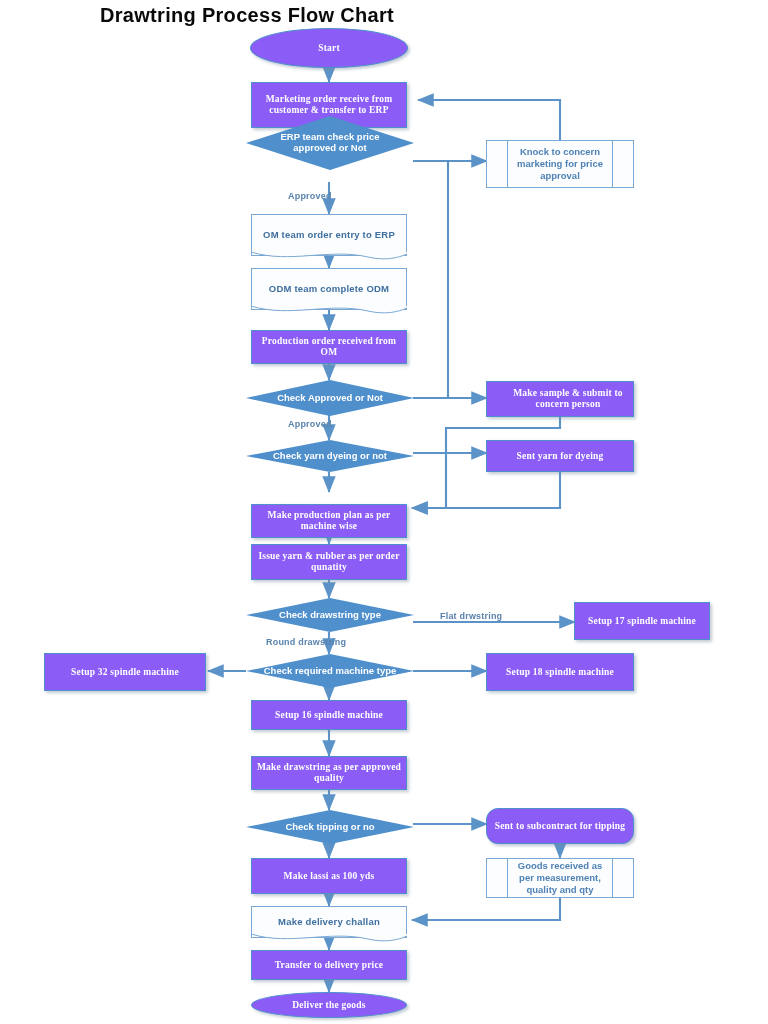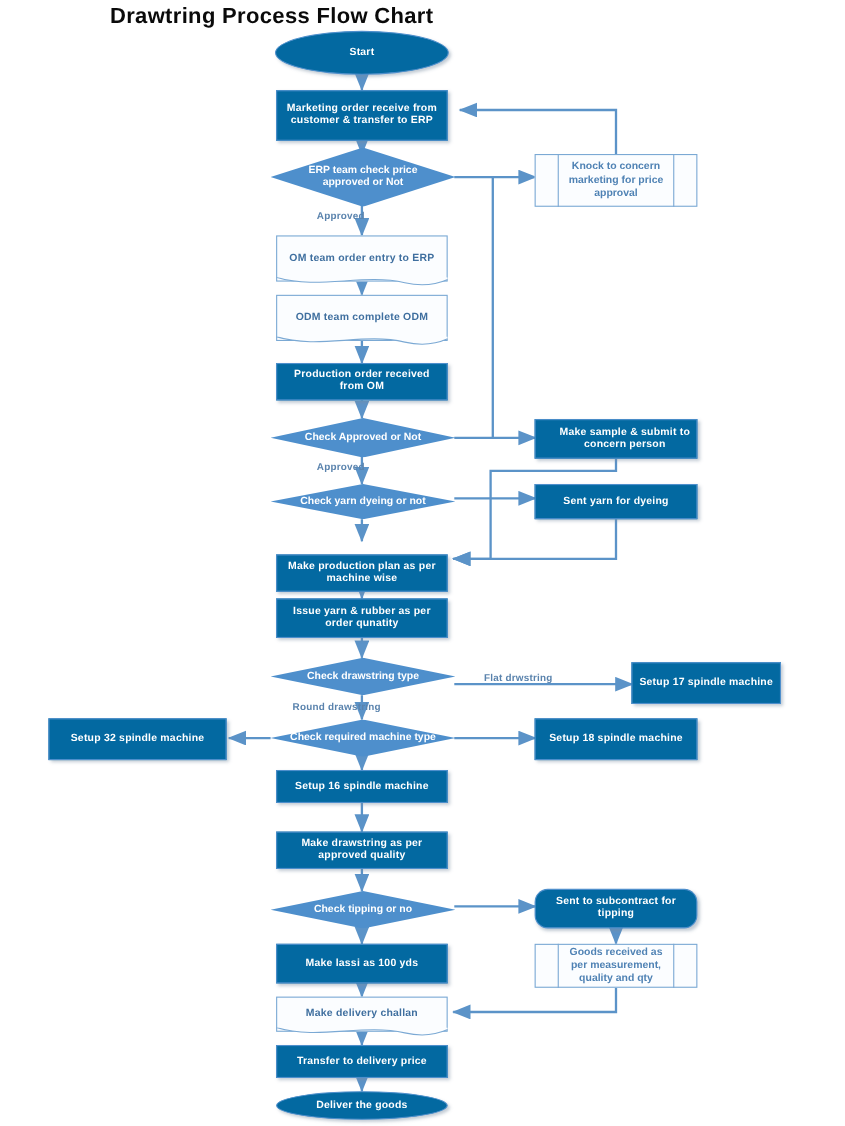--- a/index.html
+++ b/index.html
@@ -20,22 +20,23 @@
   .node{
     position:absolute;box-sizing:border-box;
     display:flex;align-items:center;justify-content:center;
     text-align:center;line-height:1.15;
     font-size:9.5px;font-weight:bold;letter-spacing:.2px;
     padding:2px 4px;
   }
 
   
   .fill{
-    background:#0369a1;color:#ffffff;border:1px solid #4e8fcc;
+    background:#8b5cf6;color:#ffffff;border:1px solid #4e8fcc;
     box-shadow:2px 2px 3px rgba(120,140,160,.45);
+    font-family:Liberation Serif, serif;
   }
   
   .doc{
     background:#fbfdff;color:#3f6f9f;border:1px solid #7ba9d4;
   }
   .doc .wave{
     position:absolute;left:-1px;right:-1px;bottom:-9px;height:12px;
   }
   .doc-wrap{position:absolute;}
   .doc-wrap .node{position:absolute;left:0;top:0;width:100%;height:100%;}
@@ -135,21 +136,21 @@
     <g stroke="#5b93c8" stroke-width="2.1" fill="none">
       <path d="M448,161 L448,398"></path>
       <path d="M448,161 L448,161"></path>
     </g>
   </svg>
 
   <div class="node fill term" style="left:250px;top:28px;width:158px;height:40px;">Start</div>
 
   <div class="node fill" style="left:251px;top:82px;width:156px;height:46px;">Marketing order receive from customer &amp; transfer to ERP</div>
 
-  <div class="diamond" style="left:246px;top:134px;width:168px;height:54px;">
+  <div class="diamond" style="left:246px;top:116px;width:168px;height:54px;">
     <div class="shape"></div>
     <div class="dlabel">ERP team check price approved or Not</div>
   </div>
 
   <div class="pdp" style="left:486px;top:140px;width:148px;height:48px;">
     <div class="body"></div>
     <div class="bar l"></div>
     <div class="bar r"></div>
     <div class="ptext">Knock to concern marketing for price approval</div>
   </div>

